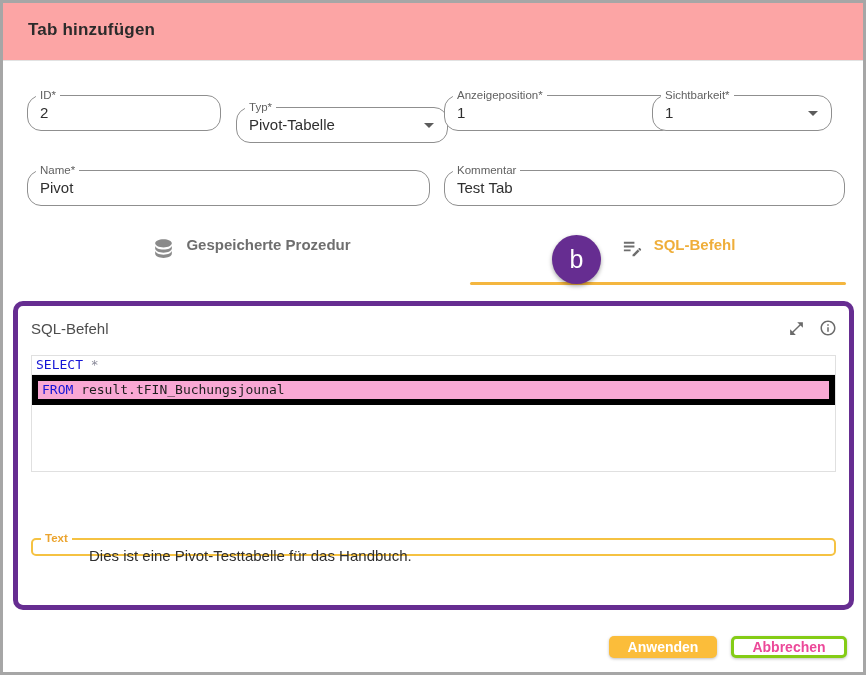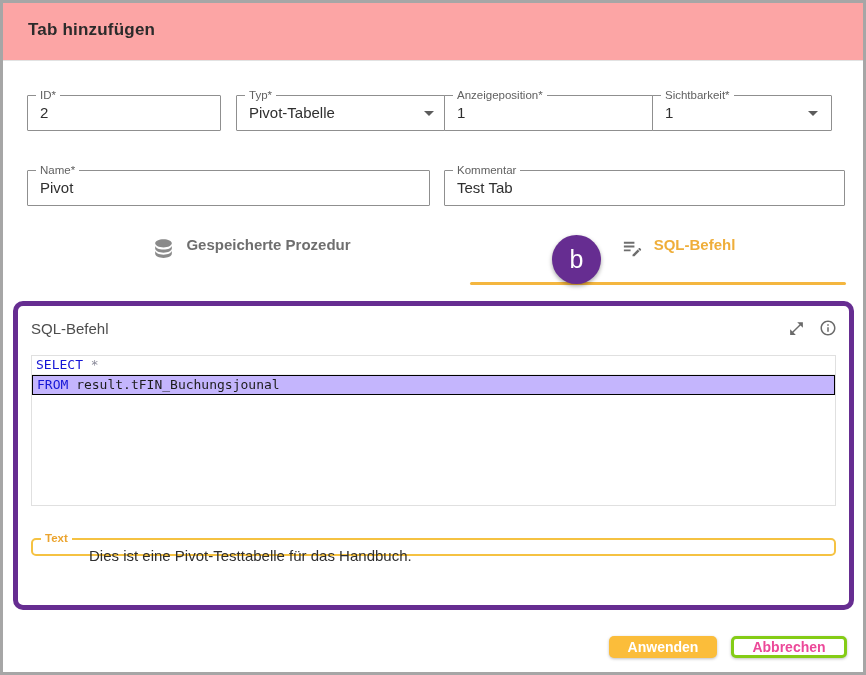--- a/index.html
+++ b/index.html
@@ -23,21 +23,21 @@
   }
   .dialog-title {
     position: absolute; left: 25px; top: 17px;
     font-size: 17px; font-weight: 700; color: #2b2b2b;
     letter-spacing: .2px;
   }
   
   .field {
     position: absolute;
     border: 1px solid #8f8f8f;
-    border-radius: 1px;
+    border-radius: 14px;
     background: #ffffff;
     height: 36px;
   }
   .field-label {
     position: absolute; top: -7px; left: 8px;
     background: #ffffff;
     padding: 0 4px;
     font-size: 11.5px; color: #616161;
     white-space: nowrap;
   }
@@ -83,28 +83,28 @@
   .panel-title {
     position: absolute; left: 13px; top: 14px;
     font-size: 15px; color: #4d4d4d;
   }
   .panel-icons {
     position: absolute; right: 12px; top: 13px;
     display: flex; gap: 14px; align-items: center;
   }
   .panel-icons svg { display: block; cursor: pointer; }
   .code-editor {
-    position: absolute; left: 13px; top: 49px; width: 805px; height: 151px;
+    position: absolute; left: 13px; top: 49px; width: 805px; height: 117px;
     border: 1px solid #e0e0e0; background: #ffffff;
     font-family: "DejaVu Sans Mono", "Liberation Mono", monospace;
     font-size: 13px; line-height: 18px;
     overflow: hidden; cursor: text;
   }
   .code-line { white-space: pre; padding: 0 4px; background: #ffffff; border-bottom: 1px solid #f0f0f0; }
-  .code-line.active { border: 1px solid #000000; background: #c4b5fd; }
+  .code-line.active { border: 6px solid #000000; background: #f9a8d4; }
   .kw { color: #1515d6; }
   .rest { color: #1d1d1d; }
   .rest.dim { color: #8a8a9a; }
   .text-field {
     position: absolute; left: 13px; top: 232px; width: 805px; height: 18px;
     border: 2px solid #f5c242; border-radius: 5px;
   }
   .text-field .field-label { color: #eba42f; font-weight: 600; top: -8px; }
   .text-field .field-value { line-height: 31px; margin-left: 44px; }
   
@@ -135,21 +135,21 @@
 
   <div class="dialog-header">
     <div class="dialog-title">Tab hinzufügen</div>
   </div>
 
   <div class="field" style="left:24px; top:92px; width:194px;">
     <span class="field-label">ID*</span>
     <span class="field-value">2</span>
   </div>
 
-  <div class="field" style="left:233px; top:92px; width:212px;">
+  <div class="field" style="left:233px; top:104px; width:212px;">
     <span class="field-label">Typ*</span>
     <span class="field-value">Pivot-Tabelle</span>
     <span class="dd-arrow"></span>
   </div>
 
   <div class="field" style="left:441px; top:92px; width:232px;">
     <span class="field-label">Anzeigeposition*</span>
     <span class="field-value">1</span>
   </div>
 

